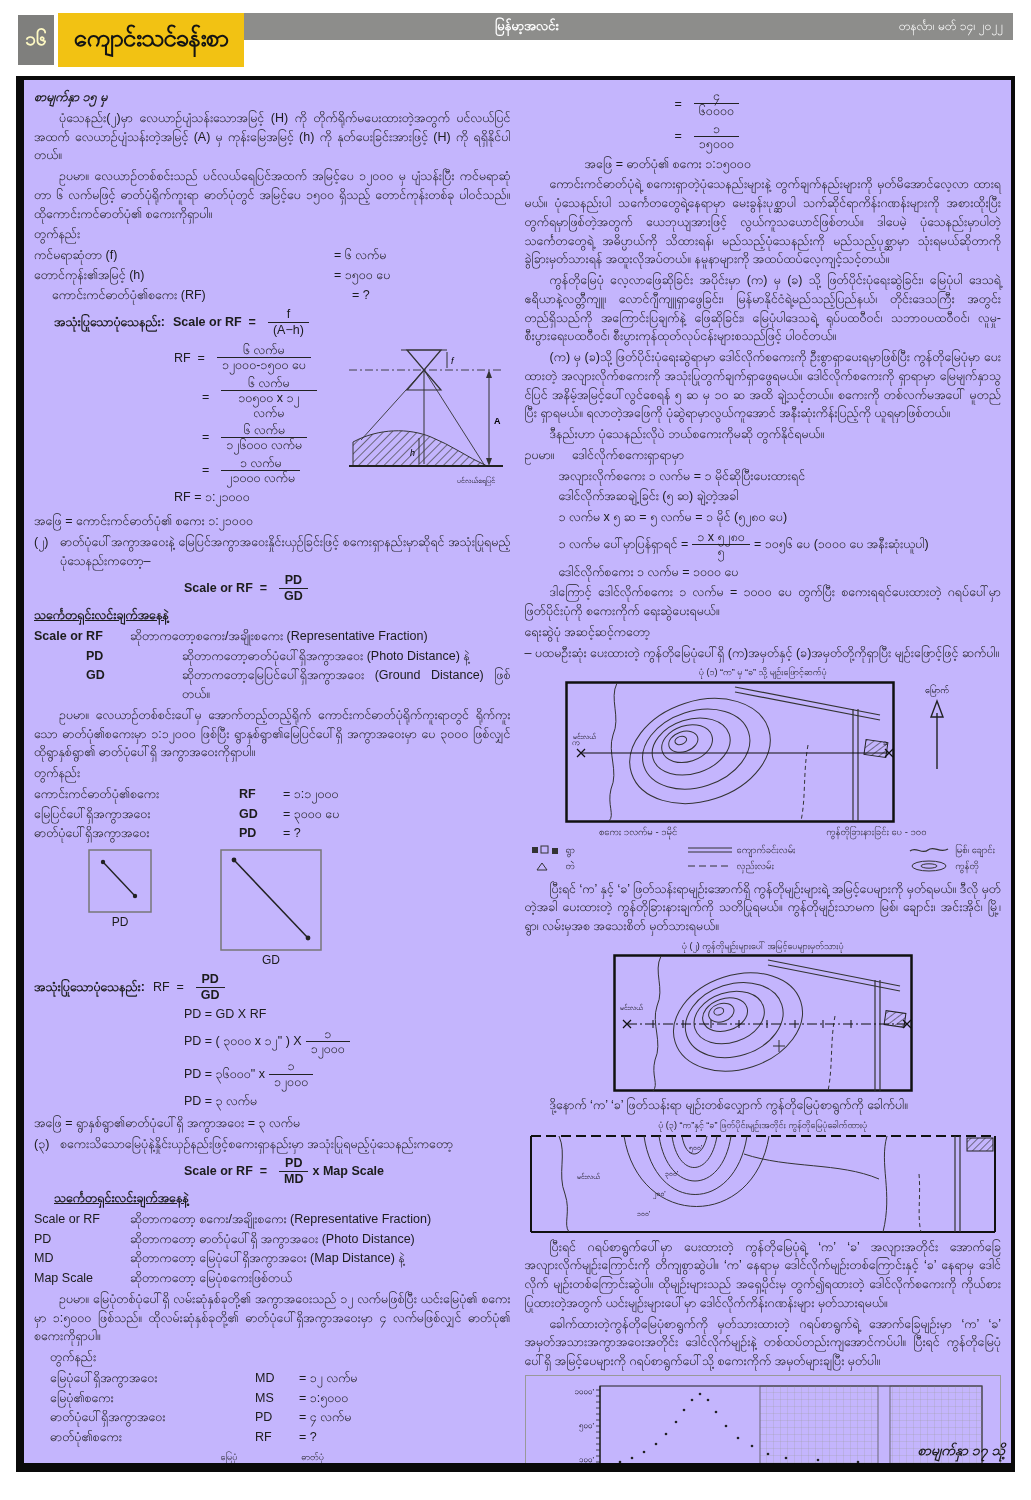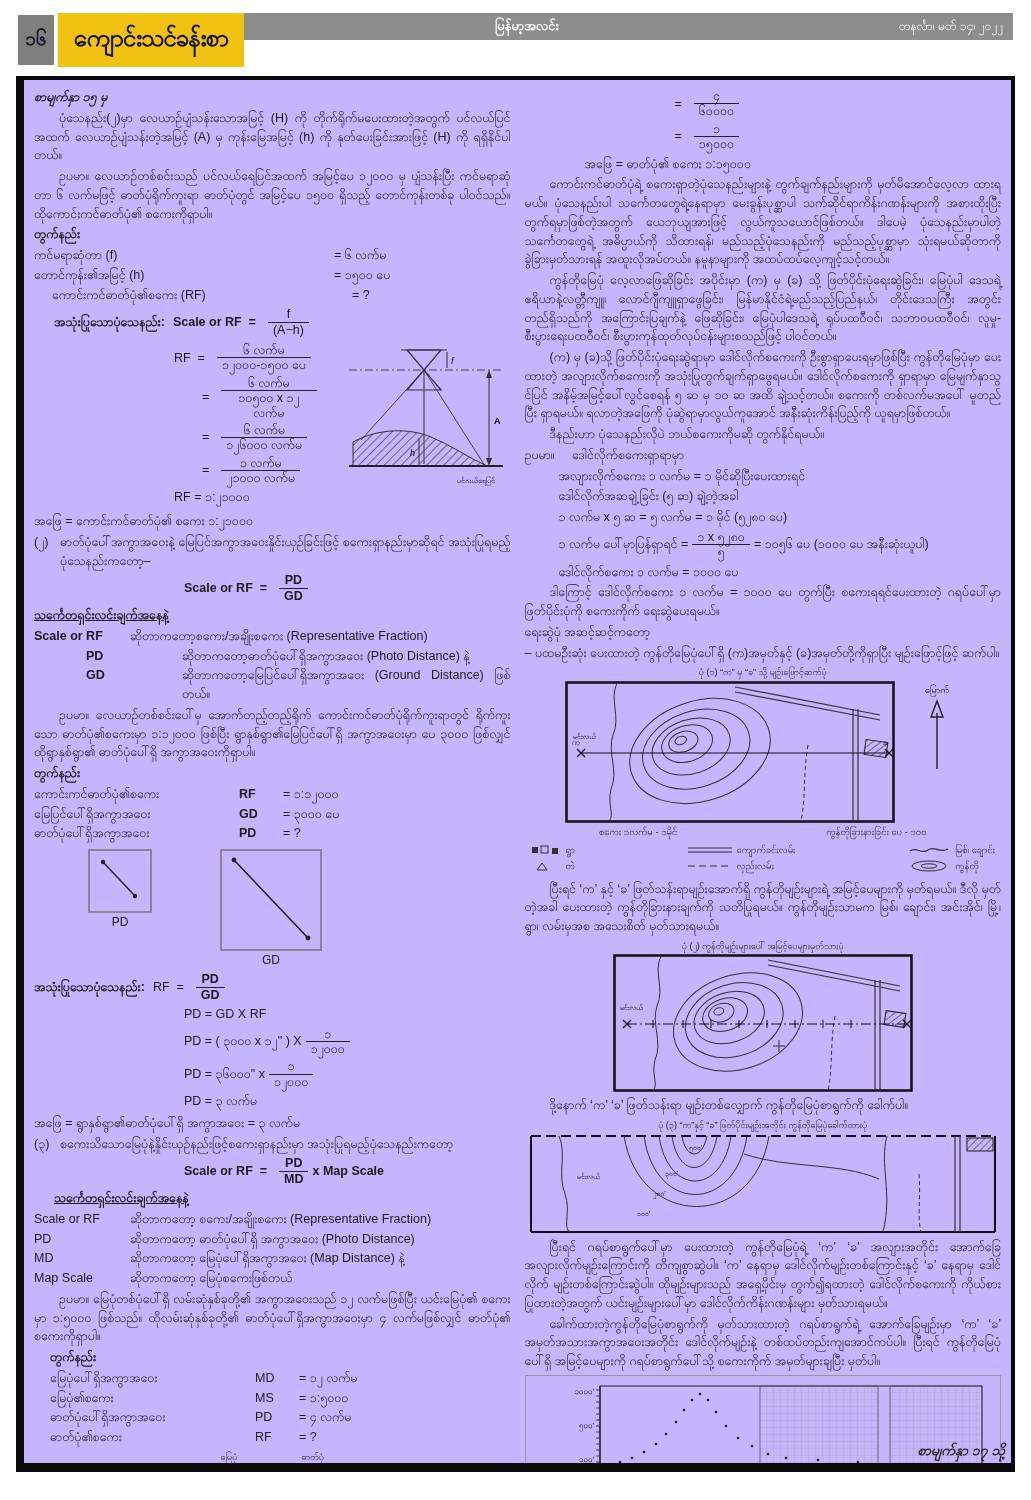--- a/index.html
+++ b/index.html
@@ -3,32 +3,32 @@
 <meta charset="utf-8">
 <style>
   html,body{margin:0;padding:0;background:#e8e8e4;}
   .page{position:relative;width:1031px;height:1500px;background:#ffffff;
         font-family:"Liberation Sans","DejaVu Sans",sans-serif;color:#1c1c1c;overflow:hidden;}
   
   .graybar{position:absolute;left:120px;top:13px;width:893px;height:27px;background:#8d8d8b;
            color:#fff;display:flex;align-items:center;justify-content:space-between;padding:0 10px;box-sizing:border-box;}
   .graybar .mast{position:absolute;left:42%;font-size:13px;font-weight:bold;}
   .graybar .date{margin-left:auto;font-size:12px;}
-  .pagenumbox{position:absolute;left:18px;top:15px;width:36px;height:50px;background:#7f7f7d;color:#0f172a;
+  .pagenumbox{position:absolute;left:18px;top:15px;width:36px;height:50px;background:#7f7f7d;color:#fef9c3;
               display:flex;align-items:center;justify-content:center;font-size:19px;font-weight:bold;}
   .sectionbox{position:absolute;left:58px;top:13px;width:186px;height:54px;background:#f2c213;color:#141414;
               display:flex;align-items:center;justify-content:center;font-size:24px;font-weight:bold;letter-spacing:-1px;}
   
   .artbox{position:absolute;left:16px;top:76px;width:999px;height:1396px;box-sizing:border-box;
           border:4px solid #0a0a0a;border-left-width:8px;border-bottom-width:9px;
           padding:6px 10px 4px 10px;display:flex;gap:14px;overflow:hidden;background:#c4b5fd;}
   .col{flex:1 1 0;min-width:0;font-size:12.5px;line-height:1.5;text-align:justify;}
   p{margin:2px 0;}
   .indent{text-indent:2em;}
-  .bold{font-weight:bold;}
+  .bold{font-weight:normal;}
   .ital{font-style:italic;font-weight:bold;}
   .ul{text-decoration:underline;font-weight:bold;}
   
   .grow{display:flex;margin:1px 0;}
   .grow .gl{flex:0 0 238px;}
   .grow .gs{flex:0 0 44px;font-weight:bold;}
   .grow .gv{flex:1;}
   .grow2 .gl{flex:0 0 205px;}
   
   .eqrow{display:flex;align-items:center;margin:3px 0;}

